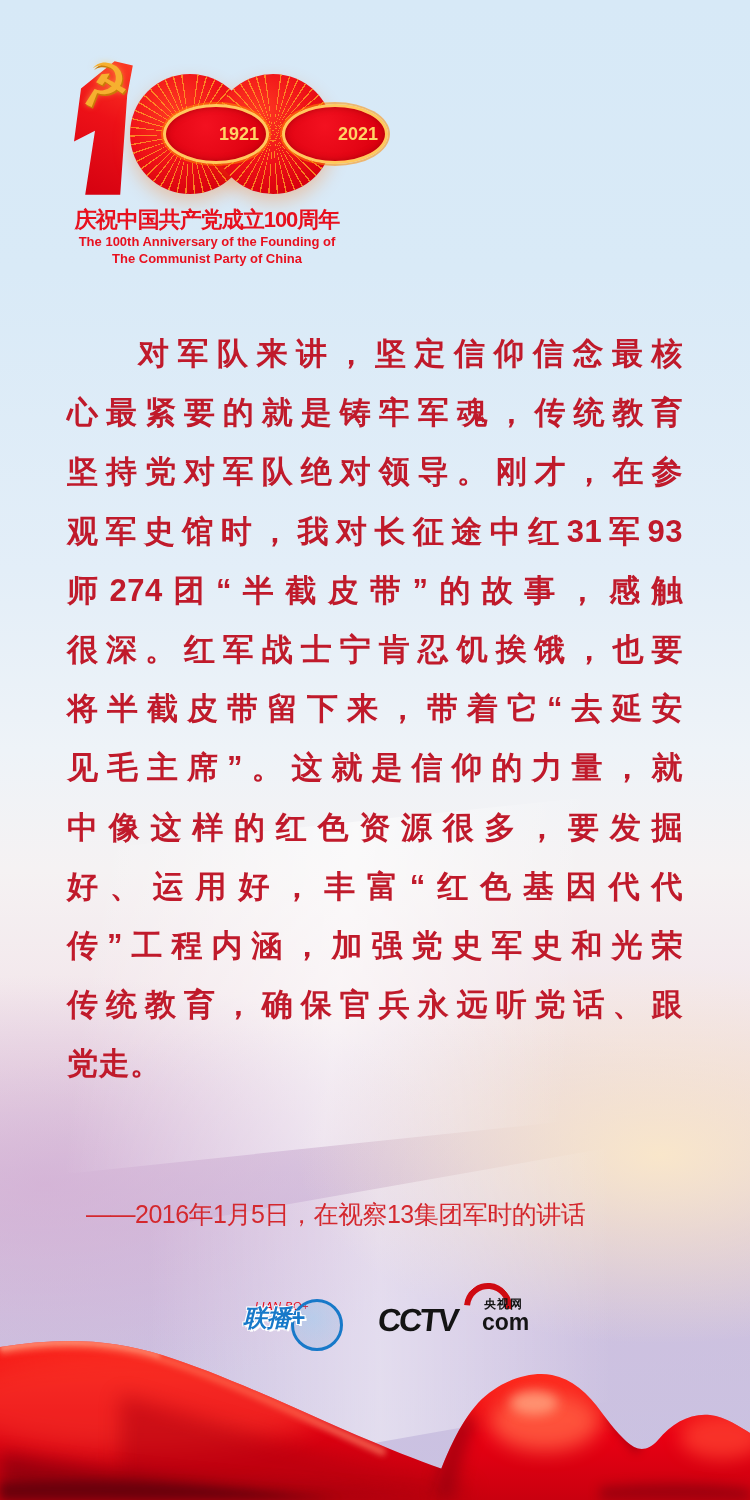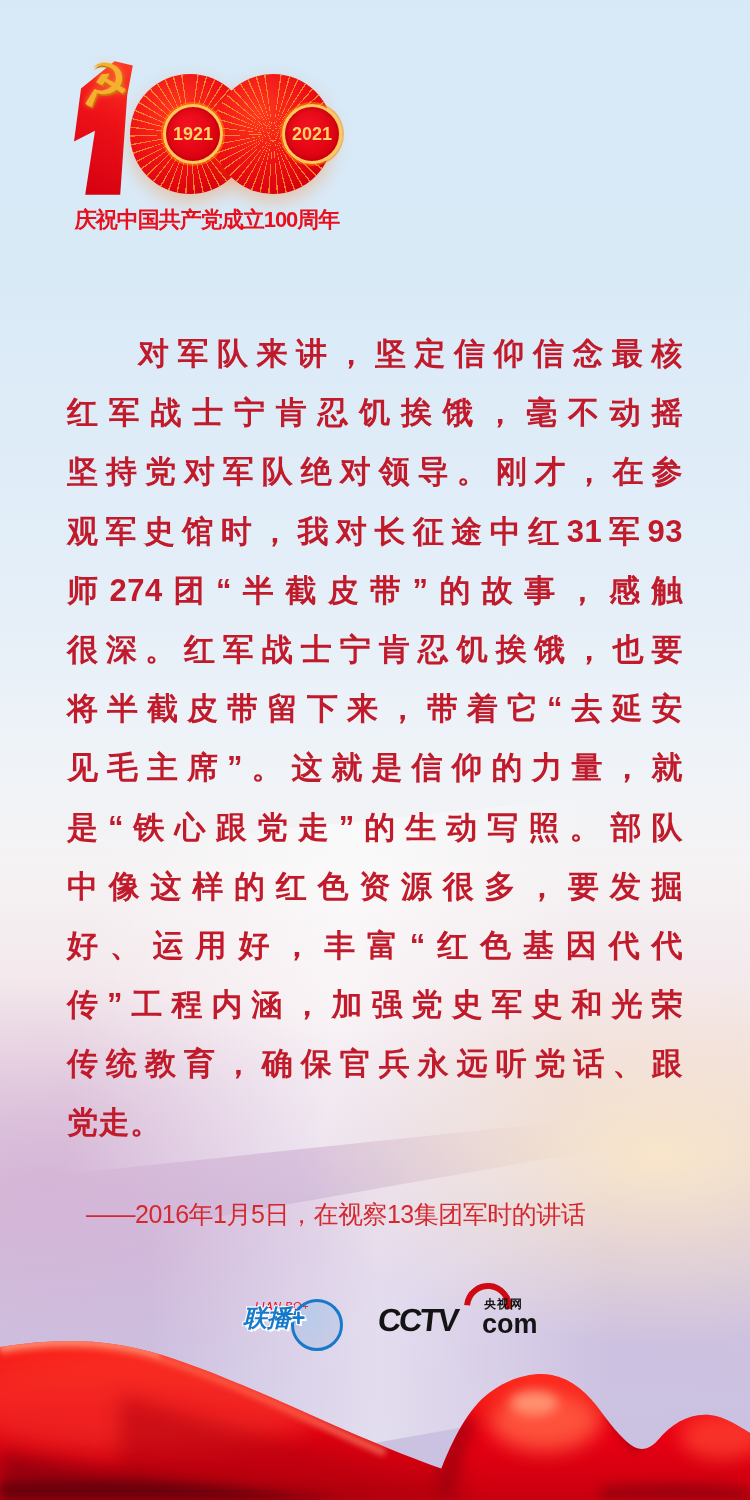--- a/index.html
+++ b/index.html
@@ -27,21 +27,21 @@
     background:radial-gradient(circle at 38% 32%,#ff3a22 0%,#ef1118 45%,#d8000e 78%,#c9000c 100%);
     box-shadow:0 8px 18px rgba(255,110,0,.30);}
   .zero::before{content:"";position:absolute;inset:0;border-radius:50%;
     background:repeating-conic-gradient(rgba(255,170,40,0) 0deg 7deg,rgba(255,170,40,.75) 7deg 8.4deg);}
   .zero.z1{left:58px;}
   .zero.z2{left:141px;}
   .ring{position:absolute;top:44px;width:54px;height:54px;border-radius:50%;
     background:radial-gradient(circle at 40% 35%,#f31120,#dd000f 80%);
     border:3px solid #ffc95d;box-shadow:0 0 0 2px rgba(255,140,0,.55),inset 0 0 6px rgba(120,0,0,.5);
     display:flex;align-items:center;justify-content:center;
-    color:#ffd465;font-weight:bold;font-size:18px;letter-spacing:0;}
+    color:#ffd465;font-weight:bold;font-size:18px;letter-spacing:0;padding-left:46px;}
   .ring.r1{left:91px;}
   .ring.r2{left:174px;margin-left:36px;}
   .hs-icon{position:absolute;left:6px;top:-4px;font-size:58px;line-height:1;
     color:#f6b02f;text-shadow:1px 2px 0 #c97b08,0 0 6px rgba(255,200,80,.6);
     transform:rotate(-8deg);font-family:"DejaVu Sans",sans-serif;}
   .title-cn{position:absolute;left:40px;top:205px;width:334px;text-align:center;
     font-size:22px;font-weight:bold;letter-spacing:-1px;color:#e8101e;}
   .title-en{position:absolute;left:40px;top:233px;width:334px;text-align:center;
     font-size:13px;font-weight:bold;line-height:17px;color:#e8101e;}
 
@@ -64,21 +64,21 @@
   .lianbo .name{position:absolute;left:0;top:10px;font-size:24px;font-weight:bold;
     font-style:italic;color:#1779c9;
     text-shadow:-1px -1px 0 #fff,1px -1px 0 #fff,-1px 1px 0 #fff,2px 2px 0 #fff;}
   .cctv{position:absolute;left:378px;top:1292px;width:150px;height:55px;color:#141414;}
   .cctv .word{position:absolute;left:0;top:10px;font-size:32px;font-weight:bold;
     letter-spacing:-2px;transform:skewX(-6deg);}
   .cctv .arc{position:absolute;left:86px;top:-9px;width:36px;height:36px;border-radius:50%;
     border:6px solid #cf0a12;border-left-color:transparent;border-bottom-color:transparent;
     transform:rotate(-40deg);}
   .cctv .site{position:absolute;left:106px;top:4px;font-size:12px;font-weight:bold;letter-spacing:1px;}
-  .cctv .dom{position:absolute;left:104px;top:17px;font-size:27px;font-weight:bold;letter-spacing:0;}
+  .cctv .dom{position:absolute;left:104px;top:17px;font-size:23px;font-weight:bold;letter-spacing:0;}
 
   
   .silk{position:absolute;left:0;bottom:0;width:750px;height:165px;}
 </style>
 </head>
 <body>
 
 <div class="poster">
 
   <div class="light-band b1"></div>
@@ -125,31 +125,34 @@
     <div class="zero z2"></div>
     <div class="ring r1">
       <span>1921</span>
     </div>
     <div class="ring r2">
       <span>2021</span>
     </div>
     <div class="hs-icon">☭</div>
   </div>
   <div class="title-cn">庆祝中国共产党成立100周年</div>
+  <div class="title-en">
+    <div>The 100th Anniversary of the Founding of</div>
+    <div>The Communist Party of China</div>
+  </div>
 
   <div class="quote">
     <div class="qline">对军队来讲，坚定信仰信念最核</div>
-    <div class="qline">红军战士宁肯忍饥挨饿，毫不动摇</div>
+    <div class="qline">心最紧要的就是铸牢军魂，传统教育</div>
     <div class="qline">坚持党对军队绝对领导。刚才，在参</div>
     <div class="qline">观军史馆时，我对长征途中红31军93</div>
     <div class="qline">师274团“半截皮带”的故事，感触</div>
     <div class="qline">很深。红军战士宁肯忍饥挨饿，也要</div>
     <div class="qline">将半截皮带留下来，带着它“去延安</div>
     <div class="qline">见毛主席”。这就是信仰的力量，就</div>
-    <div class="qline">是“铁心跟党走”的生动写照。部队</div>
     <div class="qline">中像这样的红色资源很多，要发掘</div>
     <div class="qline">好、运用好，丰富“红色基因代代</div>
     <div class="qline">传”工程内涵，加强党史军史和光荣</div>
     <div class="qline">传统教育，确保官兵永远听党话、跟</div>
     <div class="qline">党走。</div>
   </div>
   <div class="attribution">——2016年1月5日，在视察13集团军时的讲话</div>
 
   <div class="lianbo">
     <span class="tagline">LIAN BO+</span>

